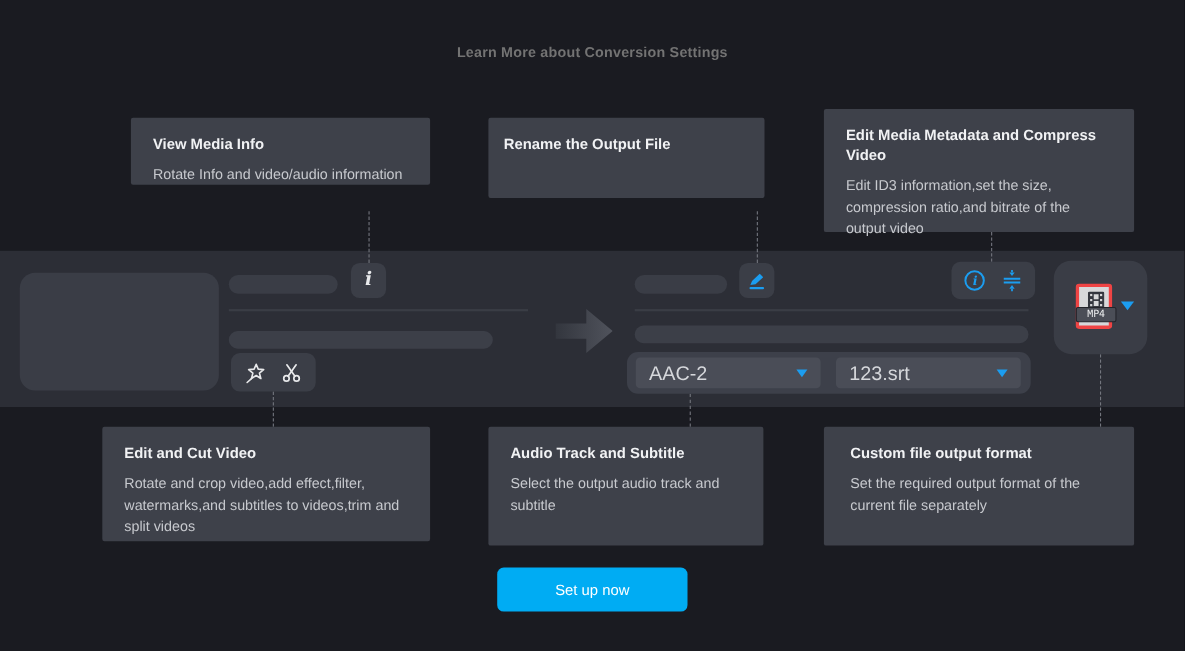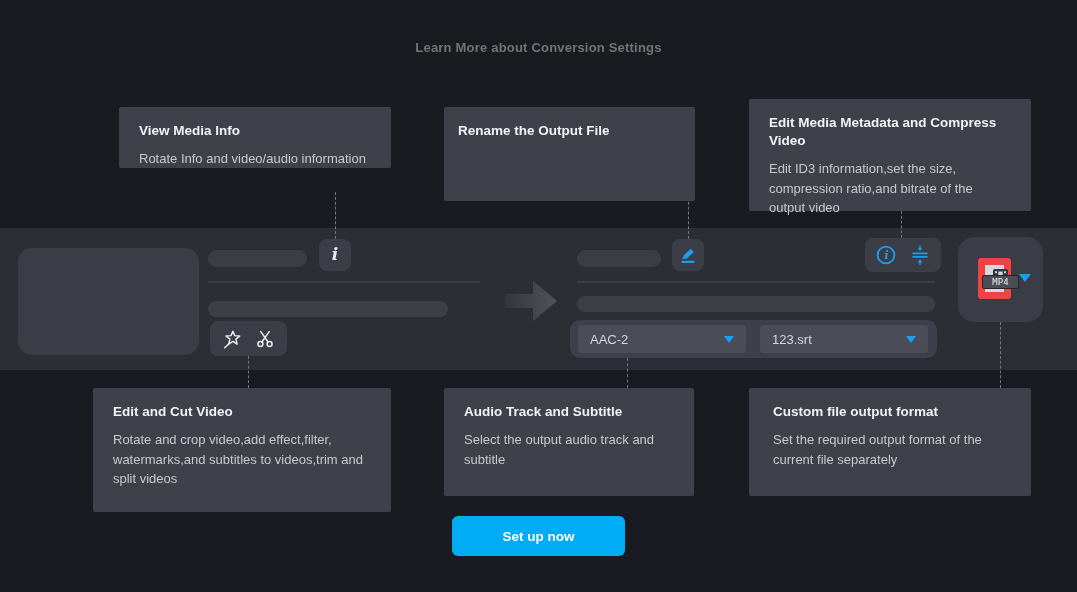--- a/index.html
+++ b/index.html
@@ -19,23 +19,23 @@
   .band { position:absolute; left:0; top:228px; width:1077px; height:142px; background:#2c2e36; }
 
   
   .tip {
     position:absolute; background:#3e414a; border-radius:2px;
     padding:15px 20px 14px 20px; color:#c7c9ce;
   }
   .tip h3 { color:#f1f2f4; font-size:13.5px; font-weight:bold; margin-bottom:9px; line-height:1.35; }
   .tip p  { font-size:13px; line-height:1.5; }
   .tip-1 { left:119px; top:107px; width:272px; height:61px; }
-  .tip-2 { left:444px; top:107px; width:251px; height:94px;padding-left:14px; }
+  .tip-2 { left:444px; top:107px; width:251px; height:73px;padding-left:14px; }
   .tip-3 { left:749px; top:99px;  width:282px; height:112px; }
-  .tip-4 { left:93px;  top:388px; width:298px; height:124px; }
+  .tip-4 { left:93px;  top:388px; width:298px; height:104px; }
   .tip-5 { left:444px; top:388px; width:250px; height:108px; }
   .tip-6 { left:749px; top:388px; width:282px; height:108px;padding-left:24px; }
 
   
   .conn { position:absolute; width:0; border-left:1px dashed #73767e; }
   .conn-1 { left:335px; top:192px; height:47px; }
   .conn-2 { left:688px; top:192px; height:47px; }
   .conn-3 { left:901px; top:211px; height:27px; }
   .conn-4 { left:248px; top:356px; height:32px; }
   .conn-5 { left:627px; top:358px; height:30px; }
@@ -71,52 +71,52 @@
   }
 
   
   .fwd-arrow { position:absolute; left:505px; top:280px; }
 
   
   .dd-wrap { position:absolute; left:570px; top:320px; width:367px; height:38px; background:#3d404a; border-radius:10px; }
   .dd {
     position:absolute; top:325px; width:168px; height:28px; background:#4a4d57;
     border-radius:4px; display:flex; align-items:center; padding:0 12px;
-    color:#d5d7db; font-size:13px; cursor:pointer;
+    color:#d5d7db; font-size:18px; cursor:pointer;
   }
   .dd-audio { left:578px; }
   .dd-sub   { left:760px;gap:46px; }
   .dd .caret { margin-left:auto; width:0; height:0; border-left:5px solid transparent; border-right:5px solid transparent; border-top:7px solid #1b9df0; }
 
   
   .fmt-btn {
     position:absolute; left:958px; top:237px; width:85px; height:85px;
     background:#3a3d46; border-radius:16px; cursor:pointer;
   }
   .file-icon {
     position:absolute; left:20px; top:21px; width:33px; height:41px;
-    background:#d7d8da; border:7px solid #ef4444; border-radius:3px;
+    background:#d7d8da; border:3px solid #ef4444; border-radius:3px;
   }
   .file-icon svg { position:absolute; left:8px; top:4px; }
   .fmt-badge {
     position:absolute; left:-3px; bottom:3px; width:37px; height:14px;
     background:#4b4e57; border:1px solid #23252b; border-radius:2px;
     color:#ecedee; font-family:"DejaVu Sans Mono", monospace; font-size:9px;
     display:flex; align-items:center; justify-content:center; letter-spacing:0;
   }
   .fmt-caret {
     position:absolute; left:61px; top:37px; width:0; height:0;
     border-left:6px solid transparent; border-right:6px solid transparent; border-top:8px solid #1b9df0;
   }
 
   
   .cta {
     position:absolute; left:452px; top:516px; width:173px; height:40px;
     background:#00acf3; border:none; border-radius:6px;
-    color:#ffffff; font-size:13.5px; font-weight:bold;
+    color:#ffffff; font-size:13.5px; font-weight:normal;
     font-family:"Liberation Sans", sans-serif; cursor:pointer;
   }
 </style>
 </head>
 <body>
 
 <div id="screen">
 
   <div class="page-title">Learn More about Conversion Settings</div>
 

